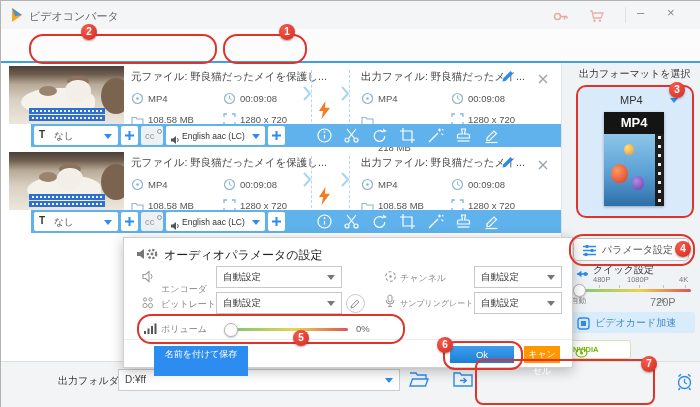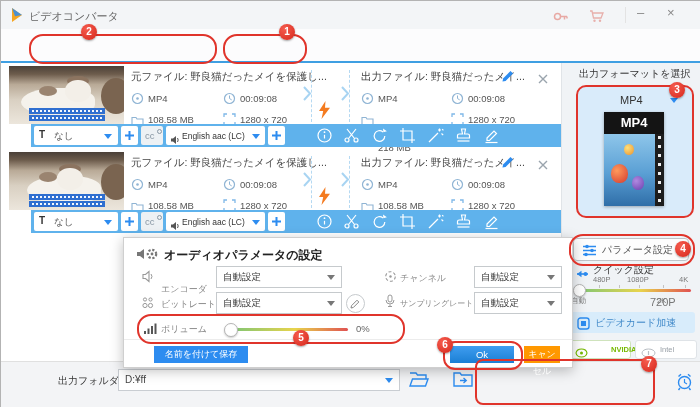--- a/index.html
+++ b/index.html
@@ -427,39 +427,32 @@
           <rect x="1" y="1" width="11" height="11" rx="2.5" fill="none" stroke="#2d8cf0" stroke-width="1.4"></rect>
           <rect x="4" y="4" width="5" height="5" fill="#2d8cf0"></rect>
         </svg></span>
     <span class="abs txt" style="left:26px;top:4px;font-size:10px;color:#3d87c8;">ビデオカード加速</span>
   </div>
   <div class="gpu-btn" style="left:568px;top:339px;border:1px solid #cfe3bc;z-index:6;">
     <span class="abs" style="left:5px;top:3px;"><svg width="13" height="10" viewBox="0 0 13 10">
           <path d="M6.5 1C3.2 1 1.4 3 1 5c.4 2 2.2 4 5.5 4S11.6 7 12 5c-.4-2-2.2-4-5.5-4z" fill="none" stroke="#76b900" stroke-width="1.2"></path>
           <circle cx="6.5" cy="5" r="1.5" fill="#76b900"></circle>
         </svg></span>
-    <span class="abs txt" style="left:16px;top:4px;font-size:7.5px;font-weight:bold;color:#76b900;padding-left:25px;">NVIDIA</span>
-  </div>
-  <div class="gpu-btn" style="left:634px;top:339px;border:1px solid #dfe3e7;z-index:6;">
-    <span class="abs" style="left:5px;top:3px;"><svg width="15" height="10" viewBox="0 0 15 10">
-          <ellipse cx="7.5" cy="5" rx="6.5" ry="4" fill="none" stroke="#b9bec4" stroke-width="1"></ellipse>
-          <path d="M7.5 3v4" stroke="#b9bec4" stroke-width="1.2"></path>
-        </svg></span>
-    <span class="abs txt" style="left:24px;top:4px;font-size:7.5px;color:#9aa1a8;">Intel</span>
+    <span class="abs txt" style="left:3px;top:4px;font-size:7.5px;font-weight:bold;color:#76b900;">NVIDIA</span>
   </div>
 
   <div id="dialog">
     <span class="abs" style="left:12px;top:7px;">
       <svg width="23" height="18" viewBox="0 0 23 18">
           <path d="M1 7v4h3l4 3V4L4 7z" fill="#777"></path>
           <circle cx="16" cy="9" r="4.2" fill="none" stroke="#777" stroke-width="2.2" stroke-dasharray="2.2 1.7"></circle>
           <circle cx="16" cy="9" r="1.4" fill="#777"></circle>
         </svg>
     </span>
-    <span class="abs txt" style="left:40px;top:9px;font-size:12px;font-weight:bold;color:#222;">オーディオパラメータの設定</span>
+    <span class="abs txt" style="left:40px;top:9px;font-size:12px;font-weight:normal;color:#222;">オーディオパラメータの設定</span>
 
     <span class="abs" style="left:18px;top:31px;"><svg width="12" height="13" viewBox="0 0 12 13">
           <path d="M1 4.5v4h2.5L7 11.5V1.5L3.5 4.5z" fill="none" stroke="#999" stroke-width="1.1"></path>
           <path d="M9 4a4 4 0 0 1 0 5" fill="none" stroke="#999"></path>
         </svg></span>
     <span class="abs txt dlg-label" style="left:37px;top:45px;">エンコーダ</span>
     <div class="dlg-drop" style="left:92px;top:28px;width:124px;">
       <span>自動設定</span>
         <i class="caret-gray"></i>
     </div>
@@ -502,21 +495,21 @@
           <rect x="3.5" y="6.5" width="2" height="5.5" fill="#555"></rect>
           <rect x="7" y="4" width="2" height="8" fill="#555"></rect>
           <rect x="10.5" y="1.5" width="2" height="10.5" fill="#555"></rect>
         </svg></span>
     <span class="abs txt dlg-label" style="left:37px;top:85px;">ボリューム</span>
     <div class="abs gtrack" style="left:106px;top:90px;width:118px;height:3px;"></div>
     <div class="abs handle" style="left:100px;top:85px;width:12px;height:12px;"></div>
     <span class="abs txt" style="left:232px;top:85px;font-size:9.5px;color:#666;">0%</span>
 
     <div class="abs" style="left:0;top:101px;width:448px;height:0;border-top:1px solid #ececec;"></div>
-    <div class="abs btn-blue" style="left:30px;top:108px;width:94px;height:17px;font-size:9px;line-height:17px;background:#2d8cf0;">名前を付けて保存</div>
+    <div class="abs btn-blue" style="left:30px;top:108px;width:94px;height:30px;font-size:9px;line-height:17px;background:#2d8cf0;">名前を付けて保存</div>
     <div class="abs btn-blue" style="left:326px;top:108px;width:64px;height:17px;font-size:9.5px;line-height:17px;">Ok</div>
     <div class="abs btn-orange" style="left:400px;top:108px;width:36px;height:17px;font-size:9px;line-height:17px;">キャンセル</div>
   </div>
 
   <div id="bottombar">
     <span class="abs txt" style="left:57px;top:12px;font-size:10px;color:#333;">出力フォルダ:</span>
     <div class="abs" style="left:117px;top:7px;width:280px;height:20px;background:#fff;border:1px solid #c9cdd2;">
       <span class="abs txt" style="left:6px;top:4px;font-size:10px;color:#444;">D:¥ff</span>
       <span class="abs caret-blue" style="left:266px;top:8px;"></span>
     </div>

